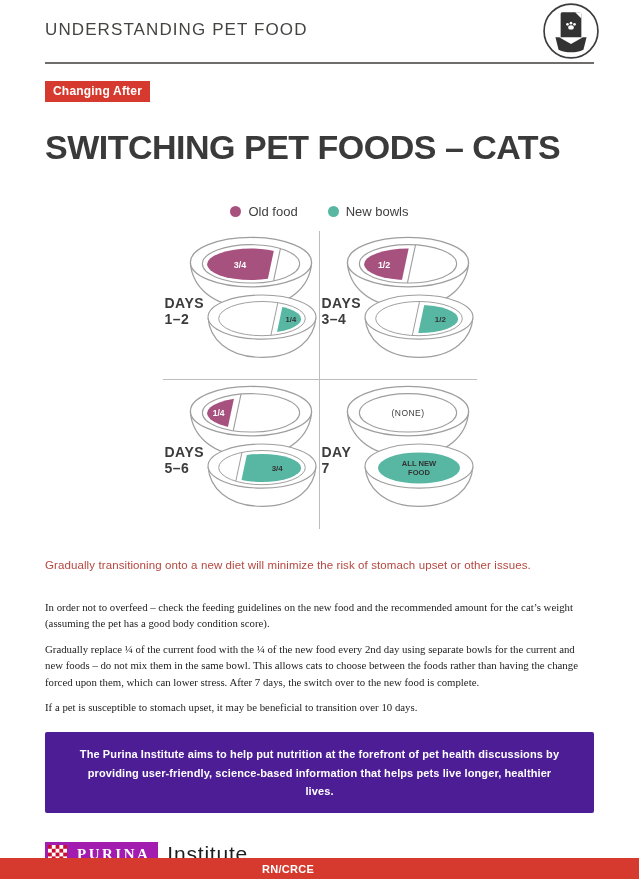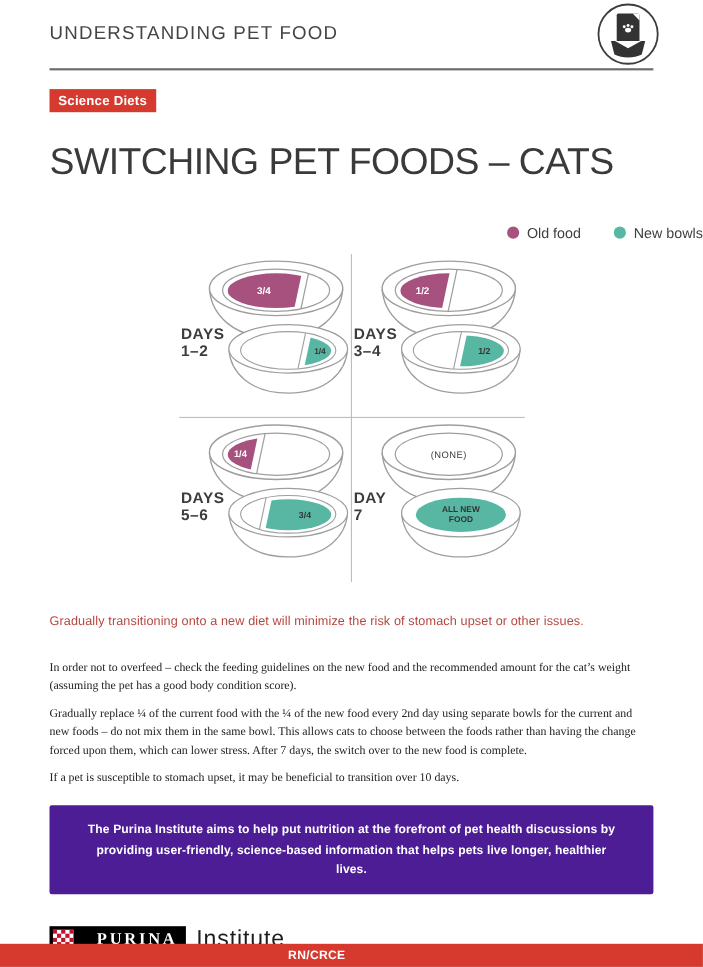--- a/index.html
+++ b/index.html
@@ -20,26 +20,26 @@
 
   
   .badge-row { margin:17px 45px 0; }
   .badge {
     display:inline-block; background:#d63a2e; color:#fff;
     font-size:12px; font-weight:700; padding:3px 8px 4px; letter-spacing:0.2px;
   }
 
   
   .main-title {
-    margin:28px 45px 0; font-size:34px; font-weight:400;
+    margin:28px 45px 0; font-size:34px; font-weight:700;
     letter-spacing:-0.5px; color:#3a3a3a; line-height:1;
   }
 
   
-  .legend { margin-top:40px; display:flex; justify-content:flex-end; gap:30px; }
+  .legend { margin-top:40px; display:flex; justify-content:center; gap:30px; }
   .legend-item { display:flex; align-items:center; gap:7px; font-size:13px; color:#3f3f3f; }
   .dot { width:11px; height:11px; border-radius:50%; }
   .dot-old { background:#a7517f; }
   .dot-new { background:#57b7a3; }
 
   
   .quad-grid {
     margin:12px auto 0; width:314px; height:298px;
     display:grid; grid-template-columns:157px 157px; grid-template-rows:149px 149px;
   }
@@ -69,22 +69,22 @@
   .banner {
     margin:17px 45px 0; background:#4c1d95; border-radius:2px;
     color:#fff; font-size:11px; font-weight:700; text-align:center;
     padding:13px 30px; line-height:1.65; letter-spacing:0.1px;
   }
 
   
   .footer { margin:29px 45px 0; }
   .brand-row { display:flex; align-items:center; }
   .brand-box {
-    display:inline-flex; align-items:center; gap:21px;
-    background:#000000; height:25px; padding:0 8px 0 3px;
+    display:inline-flex; align-items:center; gap:10px;
+    background:#a21caf; height:25px; padding:0 8px 0 3px;
   }
   .brand-name {
     font-family:"Liberation Serif", serif; font-weight:700; color:#fff;
     font-size:15px; letter-spacing:2.5px;
   }
   .brand-suffix { margin-left:9px; font-size:21px; color:#1d1d1d; letter-spacing:0.8px; }
   .tag-rule { width:178px; border-top:1px solid #8a8a8a; margin-top:6px; }
   .tagline {
     margin-top:4px; font-size:8px; letter-spacing:2.8px; word-spacing:5px;
     color:#6d6d6d; font-weight:400;
@@ -112,21 +112,21 @@
       <circle cx="24.6" cy="21.6" r="1.3" fill="#fff"></circle>
       <circle cx="28" cy="20.4" r="1.3" fill="#fff"></circle>
       <circle cx="31.4" cy="21.6" r="1.3" fill="#fff"></circle>
       <path d="M13 34 H43 L40 46 C33 49.5 23 49.5 16 46 Z" fill="#333"></path>
       <polygon points="16.5,34 28,40.5 39.5,34" fill="#fff"></polygon>
     </svg>
   </div>
   <div class="header-rule"></div>
 
   <div class="badge-row">
-    <span class="badge">Science Diets</span>
+    <span class="badge">Changing After</span>
   </div>
 
   <h1 class="main-title">SWITCHING PET FOODS – CATS</h1>
 
   <div class="legend">
     <div class="legend-item">
       <span class="dot dot-old"></span>
       <span>Old food</span>
     </div>
     <div class="legend-item">

